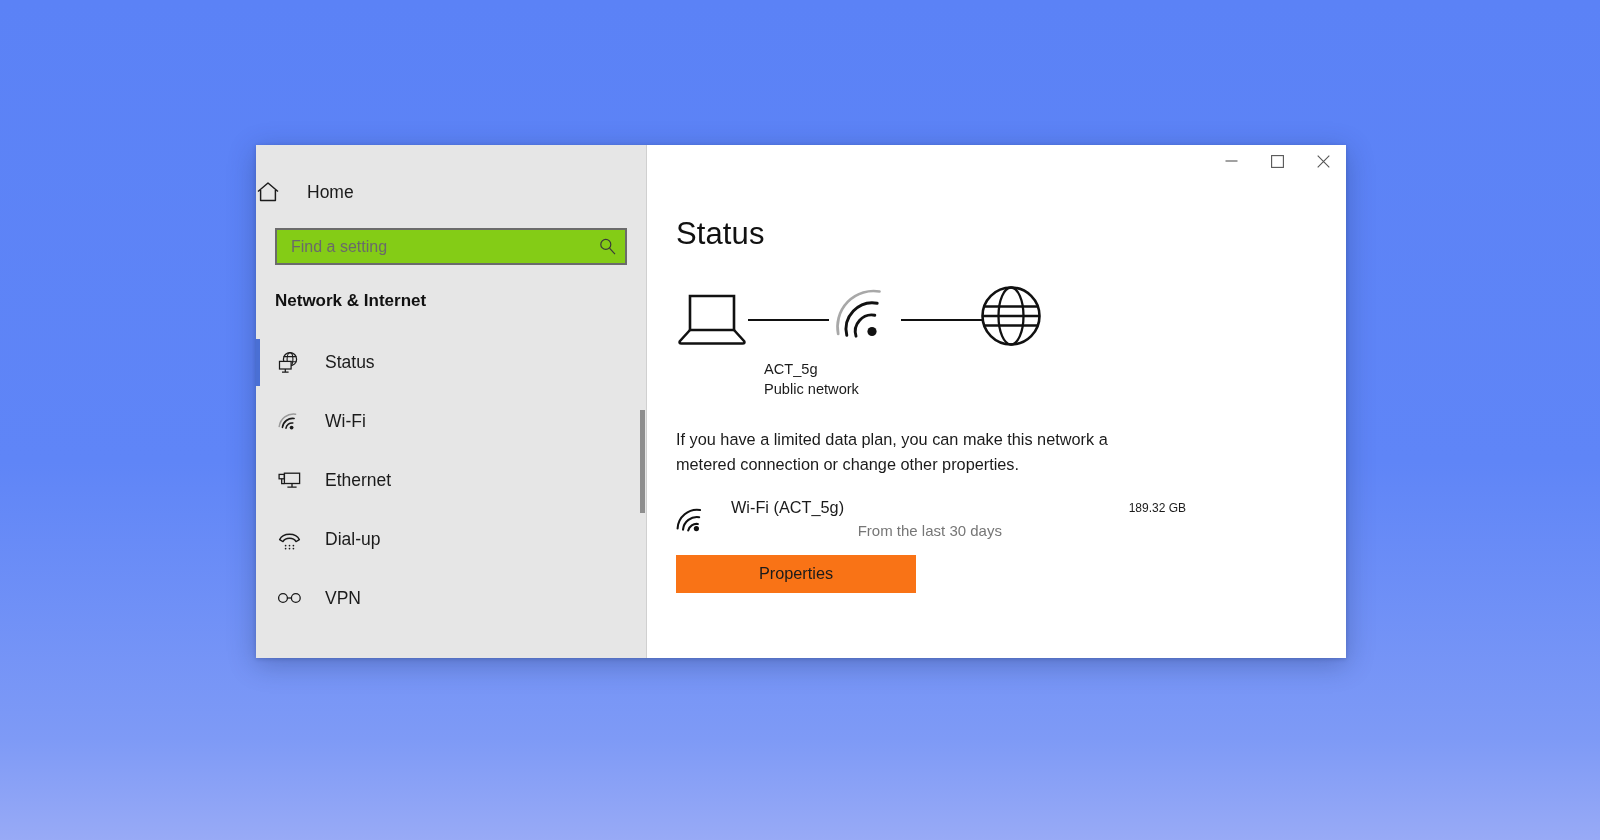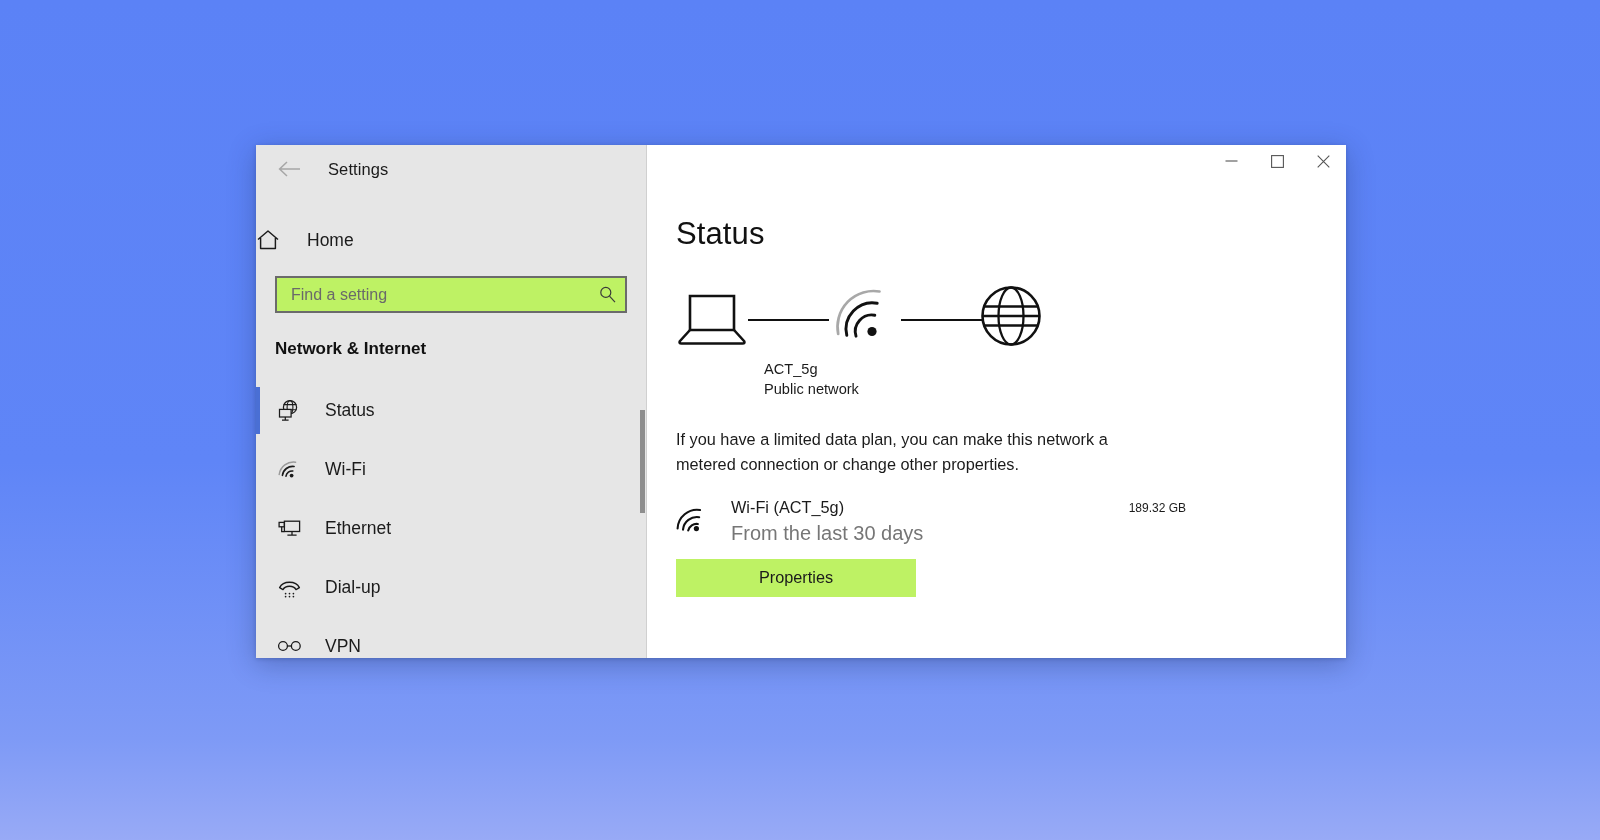--- a/index.html
+++ b/index.html
@@ -53,21 +53,21 @@
     height: 44px;
     margin-top: 25px;
   }
   .home-icon { width: 30px; display:flex; align-items:center; }
   .home-label {
     font-size: 17.5px; color: #1b1b1b; margin-left: 21px;
   }
   .search-wrap {
     margin: 14px 0 0 19px;
     width: 352px; height: 37px;
-    background: #bef264;
+    background: #84cc16;
     border: 2px solid #6b6b6b;
     display: flex; align-items: center;
     padding: 0 8px 0 14px;
   }
   .search-input {
     flex: 1; border: none; outline: none; background: transparent;
     font-family: "Liberation Sans", sans-serif;
     font-size: 16px; color: #1b1b1b;
   }
   .search-input::placeholder { color: #6a6a6a; opacity: 1; }
@@ -154,52 +154,44 @@
     font-size: 16.3px; color: #1b1b1b; line-height: 1.52;
   }
   .usage-row {
     margin: 21px 0 0 29px;
     width: 510px;
     display: flex; align-items: flex-start;
   }
   .usage-icon { width: 38px; flex: 0 0 auto; padding-top: 9px; }
   .usage-texts { flex: 1 1 auto; margin-left: 17px; }
   .usage-name { font-size: 16.3px; color: #1b1b1b; }
-  .usage-sub  { font-size: 20px; color: #767676; margin-top: 5px; }
+  .usage-sub  { font-size: 15px; color: #767676; margin-top: 5px; text-align: center; }
   .usage-amount {
     font-size: 12px; color: #1b1b1b;
     white-space: nowrap; padding-top: 3px;
   }
   .btn-row { margin: 14px 0 0 29px; display: flex; }
   .btn {
     width: 240px; height: 38px;
-    background: #bef264;
+    background: #f97316;
     border: none;
     font-family: "Liberation Sans", sans-serif;
     font-size: 16.3px; color: #1b1b1b;
     display: flex; align-items: center; justify-content: center;
   }
   .btn + .btn { margin-left: 29px; }
 </style>
 </head>
 <body>
 
 <div class="window">
 
   <div class="sidebar">
     <div class="sb-edge"></div>
 
-    <div class="titlebar-left">
-      <div class="back-btn">
-        <svg width="24" height="18" viewBox="0 0 24 18">
-          <path d="M10 2 L2.6 9 L10 16 M2.8 9 L23 9" stroke="#a6a6a6" stroke-width="1.5" fill="none"></path>
-        </svg>
-      </div>
-      <div class="settings-title">Settings</div>
-    </div>
 
     <div class="home-row">
       <div class="home-icon">
         <svg width="24" height="22" viewBox="0 0 24 22">
           <path d="M2 10.5 L12 2 L22 10.5 M4.6 9 L4.6 19.5 L19.4 19.5 L19.4 9" stroke="#1b1b1b" stroke-width="1.45" fill="none" stroke-linejoin="round"></path>
         </svg>
       </div>
       <div class="home-label">Home</div>
     </div>
 

